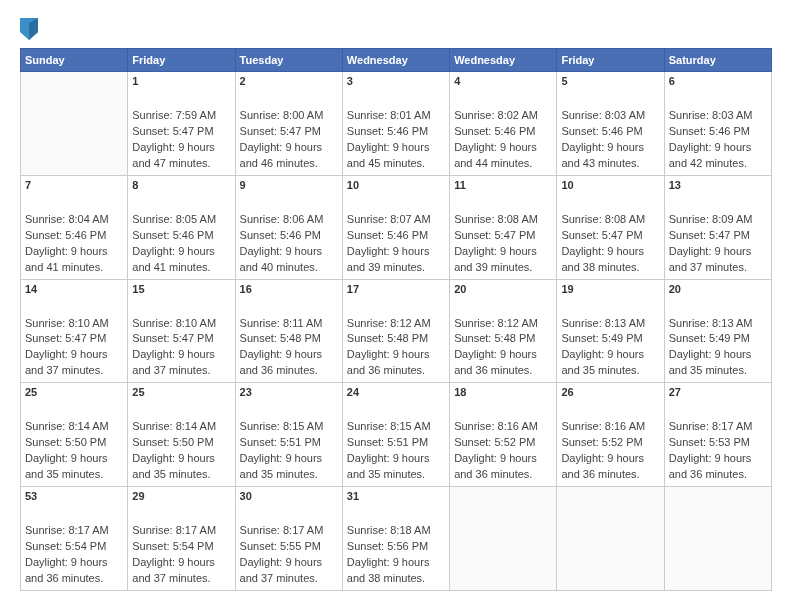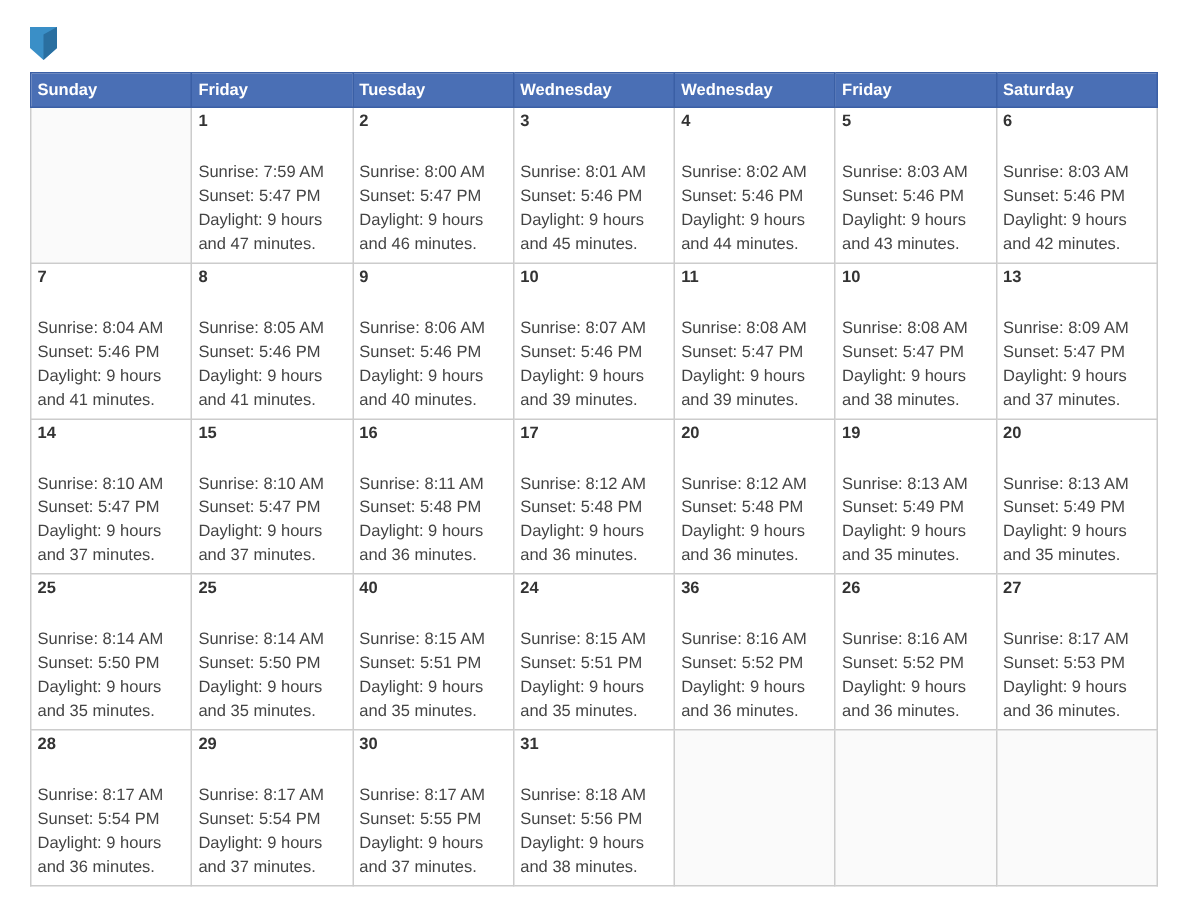--- a/index.html
+++ b/index.html
@@ -224,43 +224,43 @@
         <tr class="week-row">
           <td>
             <span class="day-num">25</span>
             <div class="day-info">Sunrise: 8:14 AM<br>Sunset: 5:50 PM<br>Daylight: 9 hours<br>and 35 minutes.</div>
           </td>
           <td>
             <span class="day-num">25</span>
             <div class="day-info">Sunrise: 8:14 AM<br>Sunset: 5:50 PM<br>Daylight: 9 hours<br>and 35 minutes.</div>
           </td>
           <td>
-            <span class="day-num">40</span>
+            <span class="day-num">23</span>
             <div class="day-info">Sunrise: 8:15 AM<br>Sunset: 5:51 PM<br>Daylight: 9 hours<br>and 35 minutes.</div>
           </td>
           <td>
             <span class="day-num">24</span>
             <div class="day-info">Sunrise: 8:15 AM<br>Sunset: 5:51 PM<br>Daylight: 9 hours<br>and 35 minutes.</div>
           </td>
           <td>
-            <span class="day-num">36</span>
+            <span class="day-num">18</span>
             <div class="day-info">Sunrise: 8:16 AM<br>Sunset: 5:52 PM<br>Daylight: 9 hours<br>and 36 minutes.</div>
           </td>
           <td>
             <span class="day-num">26</span>
             <div class="day-info">Sunrise: 8:16 AM<br>Sunset: 5:52 PM<br>Daylight: 9 hours<br>and 36 minutes.</div>
           </td>
           <td>
             <span class="day-num">27</span>
             <div class="day-info">Sunrise: 8:17 AM<br>Sunset: 5:53 PM<br>Daylight: 9 hours<br>and 36 minutes.</div>
           </td>
         </tr>
         <tr class="last-row">
           <td>
-            <span class="day-num">28</span>
+            <span class="day-num">53</span>
             <div class="day-info">Sunrise: 8:17 AM<br>Sunset: 5:54 PM<br>Daylight: 9 hours<br>and 36 minutes.</div>
           </td>
           <td>
             <span class="day-num">29</span>
             <div class="day-info">Sunrise: 8:17 AM<br>Sunset: 5:54 PM<br>Daylight: 9 hours<br>and 37 minutes.</div>
           </td>
           <td>
             <span class="day-num">30</span>
             <div class="day-info">Sunrise: 8:17 AM<br>Sunset: 5:55 PM<br>Daylight: 9 hours<br>and 37 minutes.</div>
           </td>

